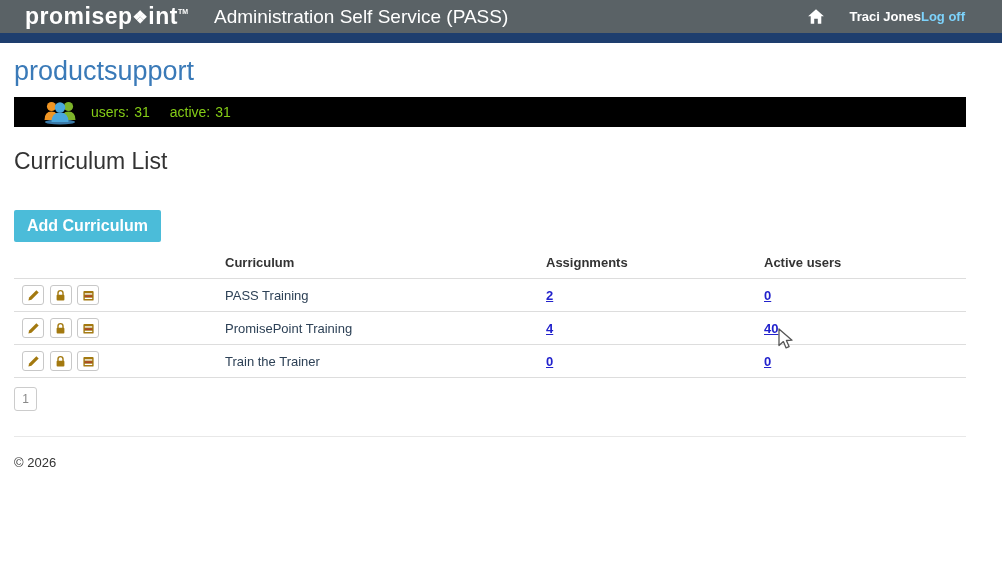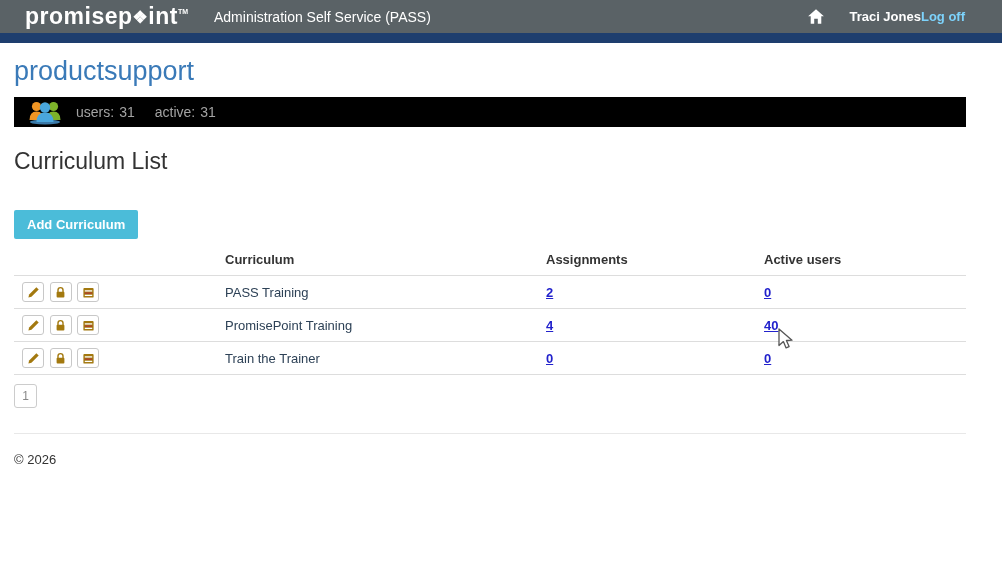--- a/index.html
+++ b/index.html
@@ -14,51 +14,51 @@
 
   
   .topbar {
     height: 33px; background: #5a6266;
     display: flex; align-items: center;
     padding: 0 37px 0 25px; color: #fff;
   }
   .logo { font-size: 23px; font-weight: bold; letter-spacing: .5px; white-space: nowrap; line-height: 1; }
   .logo .diamond { font-size: 17px; vertical-align: 1px; }
   .logo .tm { font-size: 7px; vertical-align: 10px; font-weight: bold; letter-spacing: 0; }
-  .app-title { font-size: 14px; margin-left: 26px; font-weight: normal; }
+  .app-title { font-size: 19px; margin-left: 26px; font-weight: normal; }
   .topbar-right { margin-left: auto; display: flex; align-items: center; }
   .home-btn { display: inline-flex; margin-right: 24px; cursor: pointer; }
   .user-name { font-weight: bold; font-size: 13px; cursor: pointer; }
   .logoff { font-weight: bold; font-size: 13px; color: #7dd3fc; text-decoration: none; cursor: pointer; }
 
   .blue-stripe { height: 10px; background: #1e3e6e; }
 
   
   .content { width: 952px; margin-left: 14px; }
 
   .page-title {
     font-size: 27px; font-weight: normal;
     color: #3a7ab8; margin: 13px 0 10px;
   }
 
   .stats-bar {
     background: #000; height: 30px; width: 100%;
     display: flex; align-items: center;
-    color: #a3a3a3; font-size: 14px; padding-left: 13px;
+    color: #84cc16; font-size: 14px; padding-left: 28px;
   }
   .stats-bar .users-icon { margin-right: 13px; display: inline-flex; }
   .stat { display: inline-flex; gap: 5px; margin-right: 20px; }
 
   .section-title { font-size: 23px; font-weight: normal; color: #333; margin: 21px 0 0; }
 
   .add-btn {
     display: inline-block; margin-top: 35px;
     background: #4bbcd9; color: #fff;
     font-family: "Liberation Sans", sans-serif;
-    font-size: 13px; font-weight: bold;
+    font-size: 16px; font-weight: bold;
     border: none; border-radius: 2px;
     padding: 7px 13px; cursor: pointer;
   }
 
   
   table.curriculum-table { border-collapse: collapse; width: 100%; margin-top: 6px; font-size: 13px; }
   .curriculum-table th {
     text-align: left; font-weight: bold; color: #333;
     padding: 7px 0 8px; border-bottom: 1px solid #ddd; margin-left: 32px;
   }

